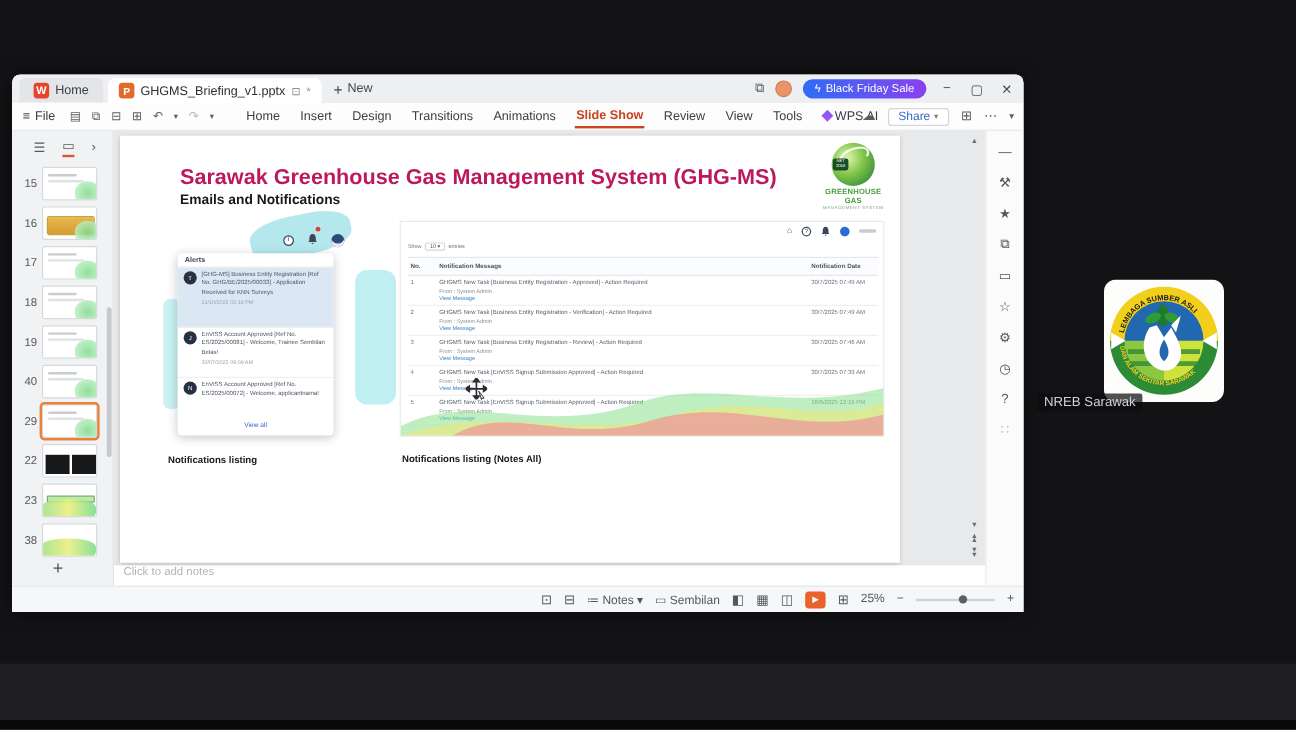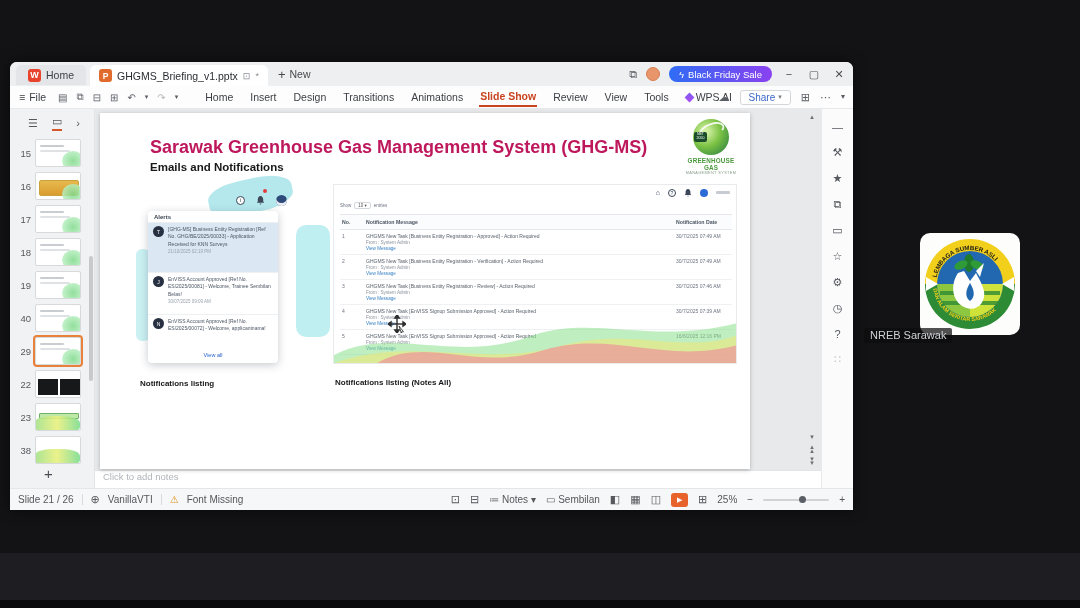--- a/index.html
+++ b/index.html
@@ -497,29 +497,20 @@
         <span>▭</span>
         <span>☆</span>
         <span>⚙</span>
         <span>◷</span>
         <span>?</span>
         <span class="dim">∷</span>
       </div>
     </div>
 
     <div class="statusbar">
-      <div class="sb-left">
-        <span>Slide 21 / 26</span>
-        <span class="sb-div"></span>
-        <span style="font-size:11px;">⊕</span>
-        <span>VanillaVTI</span>
-        <span class="sb-div"></span>
-        <span class="warn">⚠</span>
-        <span>Font Missing</span>
-      </div>
       <div class="sb-right">
         <span class="viewbtn">⊡</span>
         <span class="viewbtn">⊟</span>
         <span>≔ <span>Notes</span> ▾</span>
         <span>▭ <span>Sembilan</span></span>
         <span class="viewbtn">◧</span>
         <span class="viewbtn">▦</span>
         <span class="viewbtn">◫</span>
         <span class="playbtn">▶</span>
         <span class="viewbtn">⊞</span>

